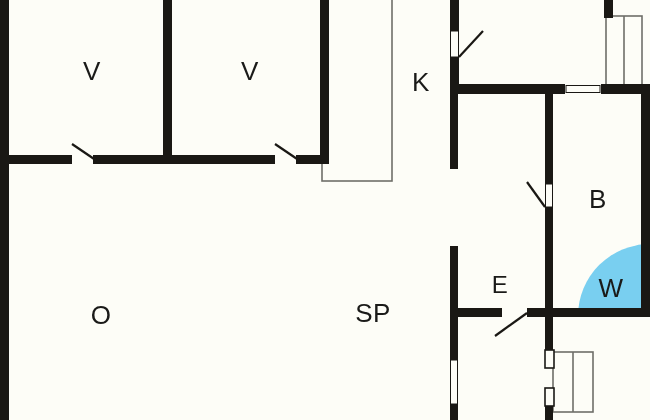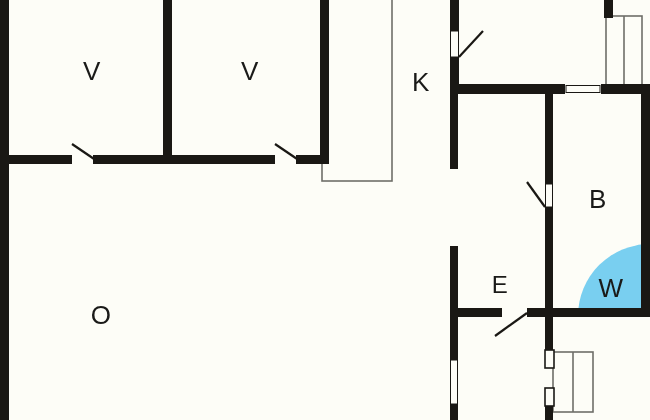--- a/index.html
+++ b/index.html
@@ -121,14 +121,15 @@
     </g>
   </svg>
 
   <div class="room-label" style="left:92px;  top:71px;  font-size:26px;">V</div>
   <div class="room-label" style="left:250px; top:71px;  font-size:26px;">V</div>
   <div class="room-label" style="left:421px; top:82px;  font-size:26px;">K</div>
   <div class="room-label" style="left:598px; top:199px; font-size:26px;">B</div>
   <div class="room-label" style="left:611px; top:288px; font-size:26px;">W</div>
   <div class="room-label" style="left:500px; top:285px; font-size:24px;">E</div>
   <div class="room-label" style="left:101px; top:315px; font-size:26px;">O</div>
+  <div class="room-label" style="left:373px; top:313px; font-size:26px;">SP</div>
 
 </div>
 
 </body></html>

